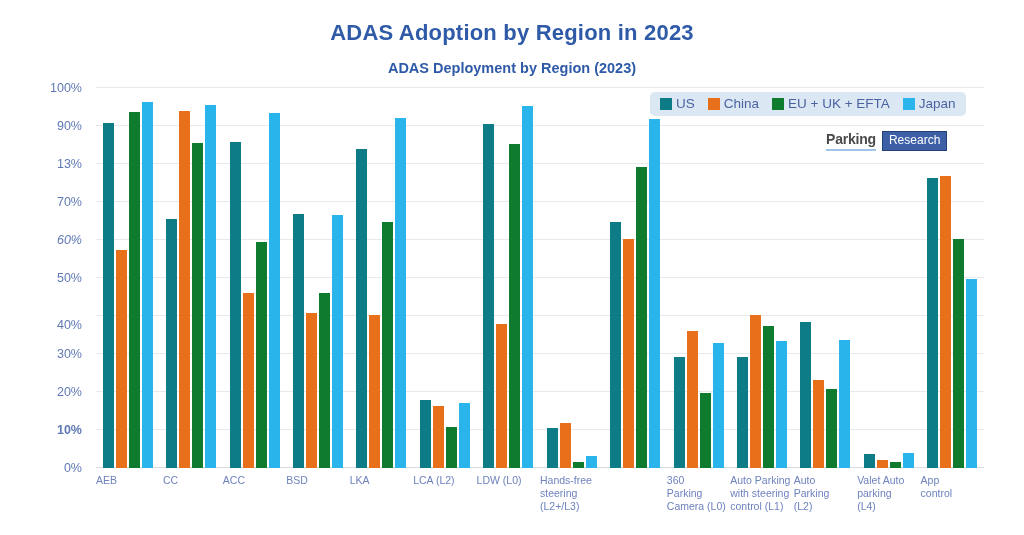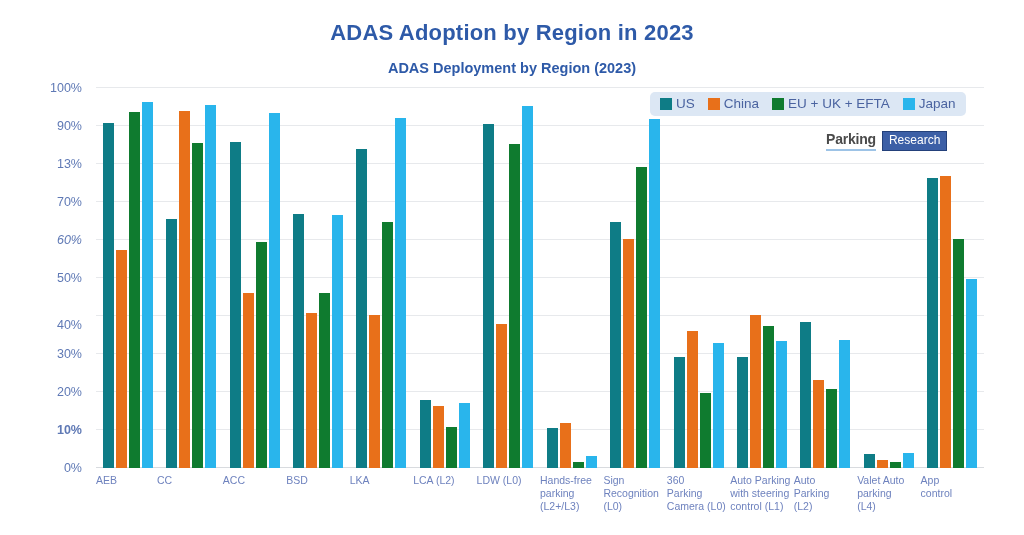--- a/index.html
+++ b/index.html
@@ -228,32 +228,29 @@
           <div class="bar us" title="US — App control: 76.3%" style="left: 6.71429px; height: 289.94px; background: rgb(14, 124, 134);"></div>
           <div class="bar china" title="China — App control: 76.8%" style="left: 19.7143px; height: 291.84px; background: rgb(232, 112, 26);"></div>
           <div class="bar eu" title="EU + UK + EFTA — App control: 60.2%" style="left: 32.7143px; height: 228.76px; background: rgb(15, 123, 47);"></div>
           <div class="bar japan" title="Japan — App control: 49.8%" style="left: 45.7143px; height: 189.24px; background: rgb(41, 181, 236);"></div>
         </div>
       </div>
   </div>
 
   <div class="xlabels">
       <div class="xlabel" style="left: 0px; width: 63.4286px;">AEB</div>
-      <div class="xlabel" style="left: 61px; width: 63.4286px;">CC</div>
+      <div class="xlabel" style="left: 67px; width: 63.4286px;">CC</div>
       <div class="xlabel" style="left: 126.857px; width: 63.4286px;">ACC</div>
       <div class="xlabel" style="left: 190.286px; width: 63.4286px;">BSD</div>
       <div class="xlabel" style="left: 253.714px; width: 63.4286px;">LKA</div>
       <div class="xlabel" style="left: 317.143px; width: 63.4286px;">LCA (L2)</div>
       <div class="xlabel" style="left: 380.571px; width: 63.4286px;">LDW (L0)</div>
       <div class="xlabel" style="left: 444px; width: 63.4286px;">Hands-free
-parking
+steering
 (L2+/L3)</div>
-      <div class="xlabel" style="left: 507.429px; width: 63.4286px;">Sign
-Recognition
-(L0)</div>
       <div class="xlabel" style="left: 570.857px; width: 63.4286px;">360
 Parking
 Camera (L0)</div>
       <div class="xlabel" style="left: 634.286px; width: 63.4286px;">Auto Parking
 with steering
 control (L1)</div>
       <div class="xlabel" style="left: 697.714px; width: 63.4286px;">Auto
 Parking
 (L2)</div>
       <div class="xlabel" style="left: 761.143px; width: 63.4286px;">Valet Auto

